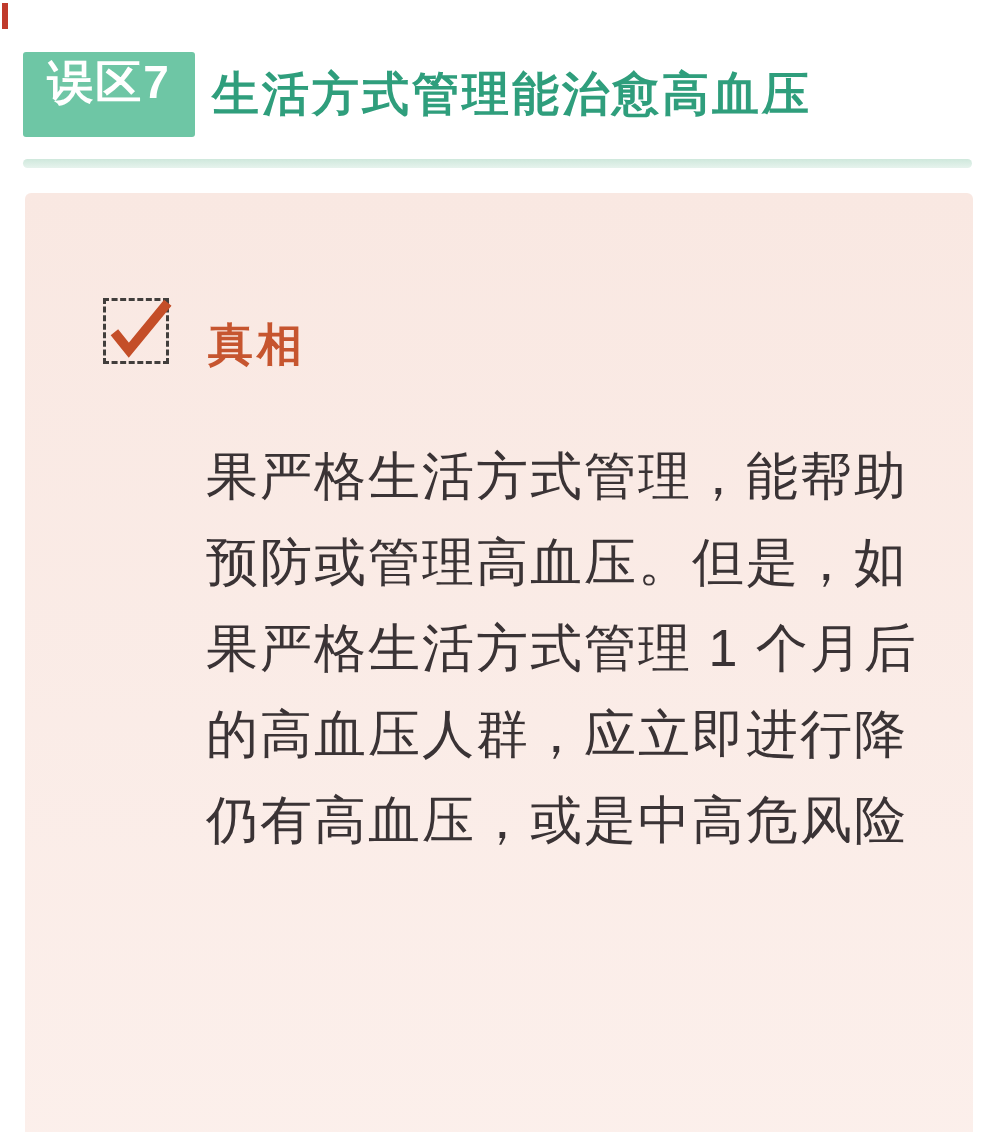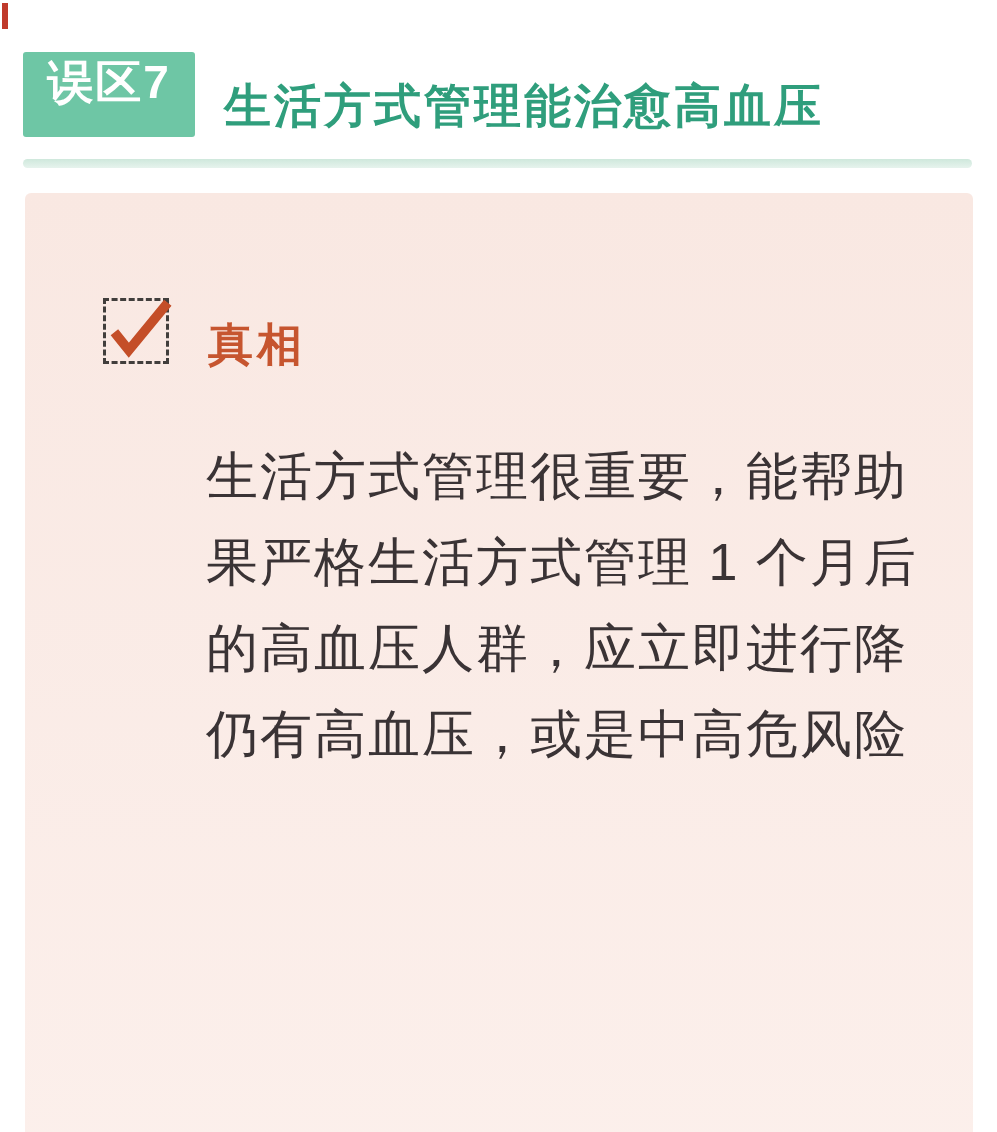--- a/index.html
+++ b/index.html
@@ -39,21 +39,21 @@
     color: #ffffff;
     font-size: 46px;
     font-weight: bold;
     letter-spacing: 2px;
   }
   .title {
     position: absolute;
     left: 212px;
     top: 52px;
     height: 85px;
-    margin: 12px;
+    margin: 0;
     display: flex;
     align-items: center;
     color: var(--title, #2f9e7c);
     font-size: 47px;
     font-weight: bold;
     letter-spacing: 3px;
     white-space: nowrap;
   }
   .divider {
     position: absolute;
@@ -137,21 +137,22 @@
 
     <div class="checkbox">
       <svg viewBox="0 0 100 100" aria-hidden="true">
         <polyline points="14,52 38,82 103,3" fill="none" stroke="#c44e28" stroke-width="16" stroke-linecap="butt" stroke-linejoin="miter"></polyline>
       </svg>
     </div>
 
     <div class="truth-label">真相</div>
 
     <div class="body">
-      <p>生活方式管理很重要，能帮助</p>
+      <p>果严格生活方式管理，能帮助</p>
+      <p>预防或管理高血压。但是，如</p>
       <p>果严格生活方式管理 1 个月后</p>
       <p>的高血压人群，应立即进行降</p>
       <p>仍有高血压，或是中高危风险</p>
     </div>
 
   </section>
 
 </div>
 
 </body></html>

